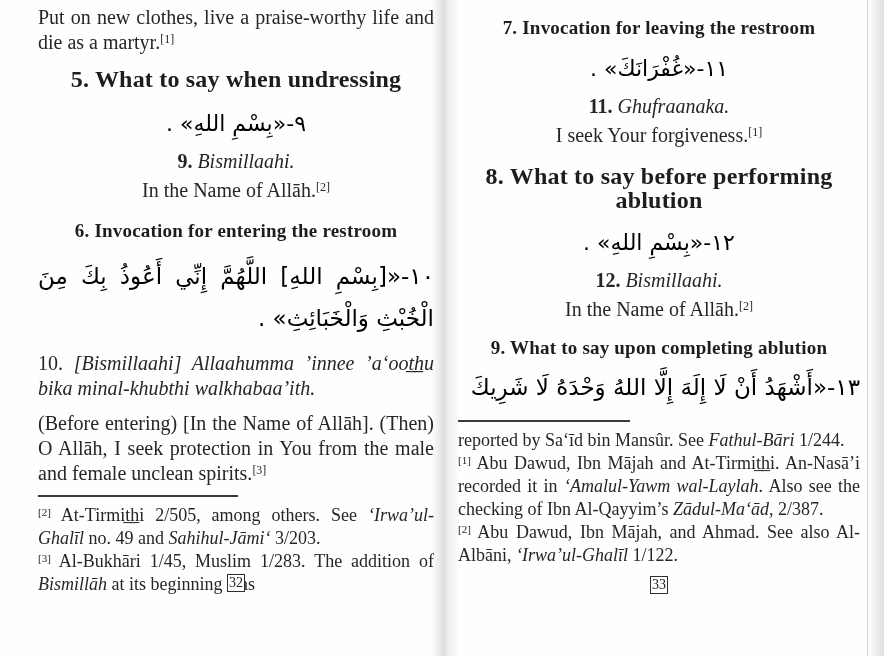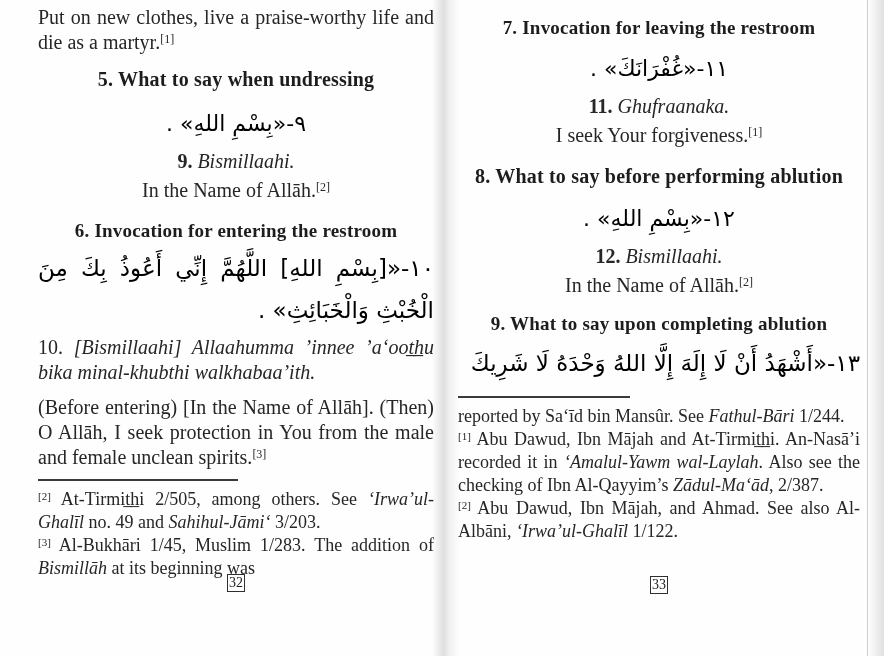--- a/index.html
+++ b/index.html
@@ -22,42 +22,42 @@
   }
   .edge-right{
     position:absolute;right:0;top:0;width:16px;height:656px;
     background:linear-gradient(90deg,rgba(0,0,0,0) 0%,rgba(90,90,90,0.10) 55%,rgba(90,90,90,0.18) 100%);
     border-left:1px solid rgba(120,120,120,0.18);
     pointer-events:none;
   }
 
   p,h2,div.line{margin:0;}
   .para{font-size:20px;line-height:25px;text-align:justify;}
-  .heading{font-weight:bold;font-size:20px;line-height:24px;text-align:center;letter-spacing:.2px;color:#1d1d1d;}
+  .heading{font-weight:bold;font-size:24px;line-height:24px;text-align:center;letter-spacing:.2px;color:#1d1d1d;}
   .heading.tight{font-size:19px;}
   .arabic{
     font-family:"DejaVu Sans",sans-serif;
     direction:rtl;unicode-bidi:isolate;
     font-size:22px;line-height:38px;text-align:center;color:#000000;
   }
   .arabic.long{font-size:23px;text-align:justify;line-height:42px;}
   .centerline{text-align:center;font-size:20px;line-height:25px;}
   .it{font-style:italic;}
   .b{font-weight:bold;}
   sup{font-size:12px;line-height:0;vertical-align:6px;letter-spacing:0;}
   .fn{font-size:18px;line-height:23px;text-align:justify;}
   .fn sup{vertical-align:5px;font-size:11px;}
   .fnrule{border:0;border-top:2px solid #3a3a3a;width:200px;margin:9px 0 7px 0;}
   .page-right .fnrule{width:172px;}
   .pagenum{
     position:absolute;left:50%;transform:translateX(-50%);
     border:1.5px solid #2e2e2e;font-size:14px;line-height:16px;
     padding:0 1px;background:#fff;color:#222;
   }
-  .mt4{margin-top:4px;} .mt6{margin-top:6px;text-align:center;} .mt8{margin-top:4px;}
+  .mt4{margin-top:4px;} .mt6{margin-top:6px;text-align:center;} .mt8{margin-top:12px;}
   .mt10{margin-top:10px;} .mt12{margin-top:12px;} .mt14{margin-top:14px;}
   .mt16{margin-top:16px;}
   .h8wrap{max-width:372px;margin:16px auto 0 auto;}
 </style>
 </head>
 <body>
 
 <div class="page page-left">
 
   <p class="para" style="margin-top:5px"><span>Put on new clothes, live a praise-worthy life and die as a martyr.</span><sup>[1]</sup></p>

